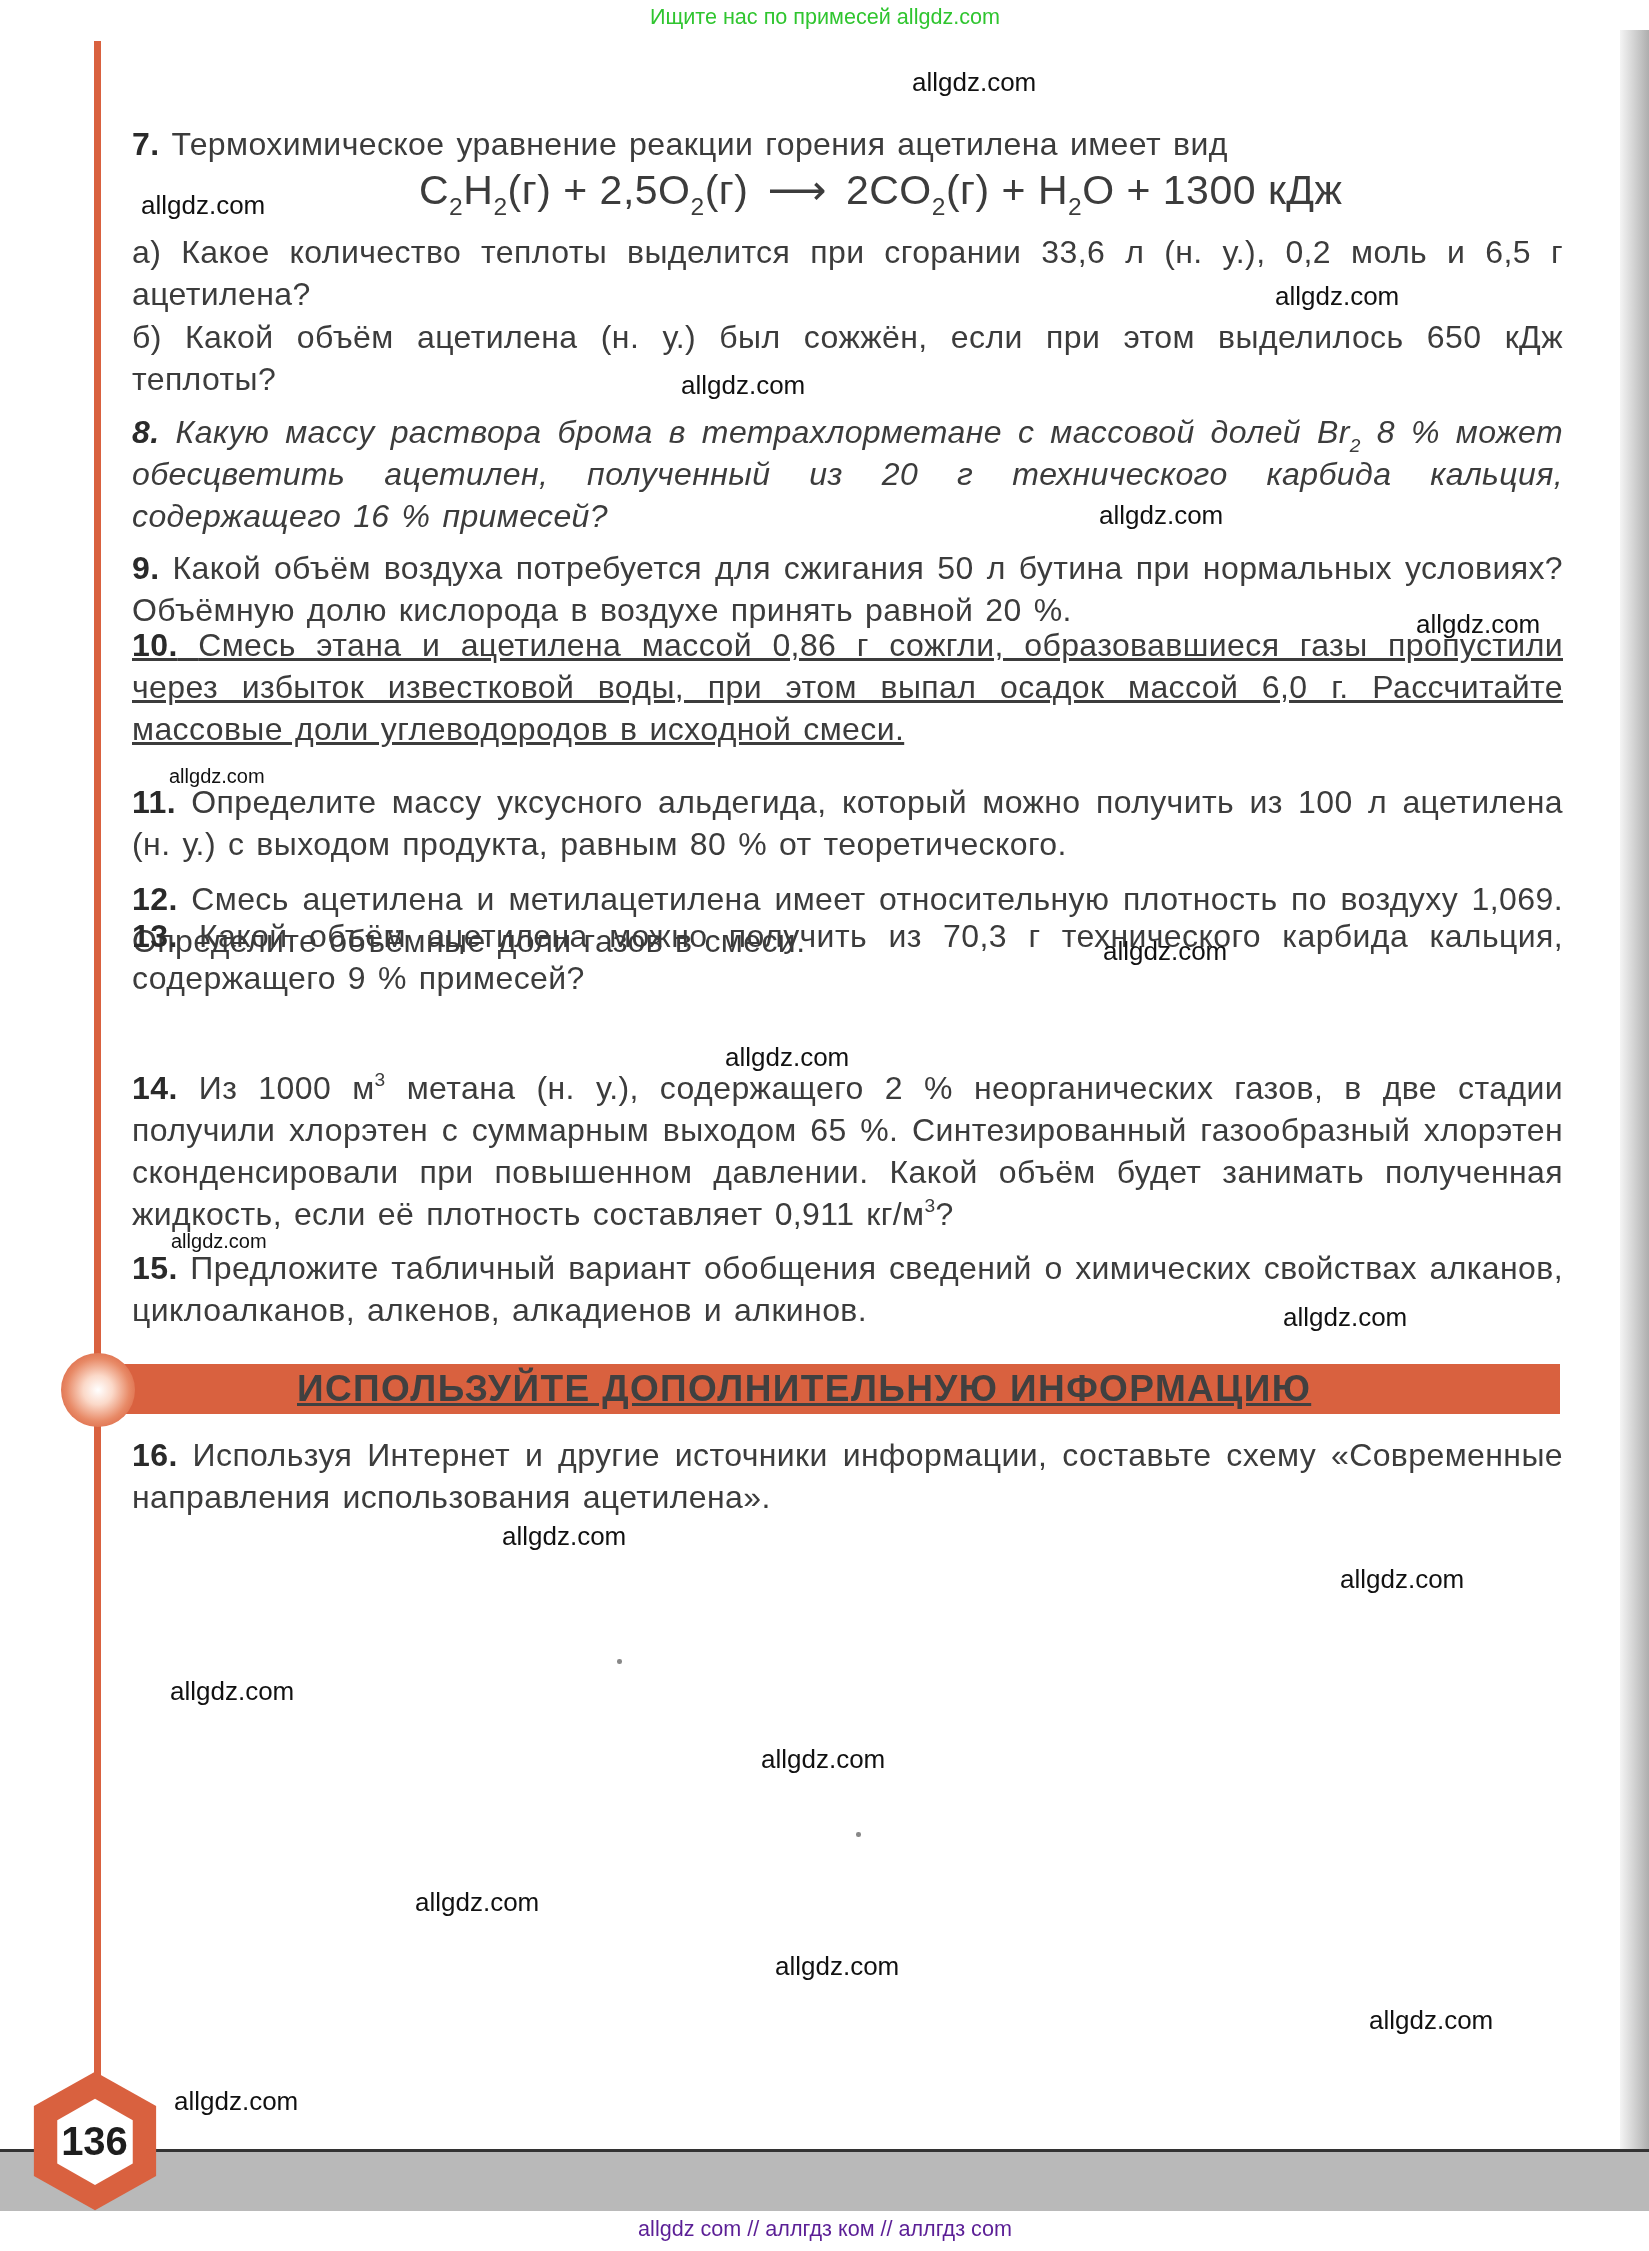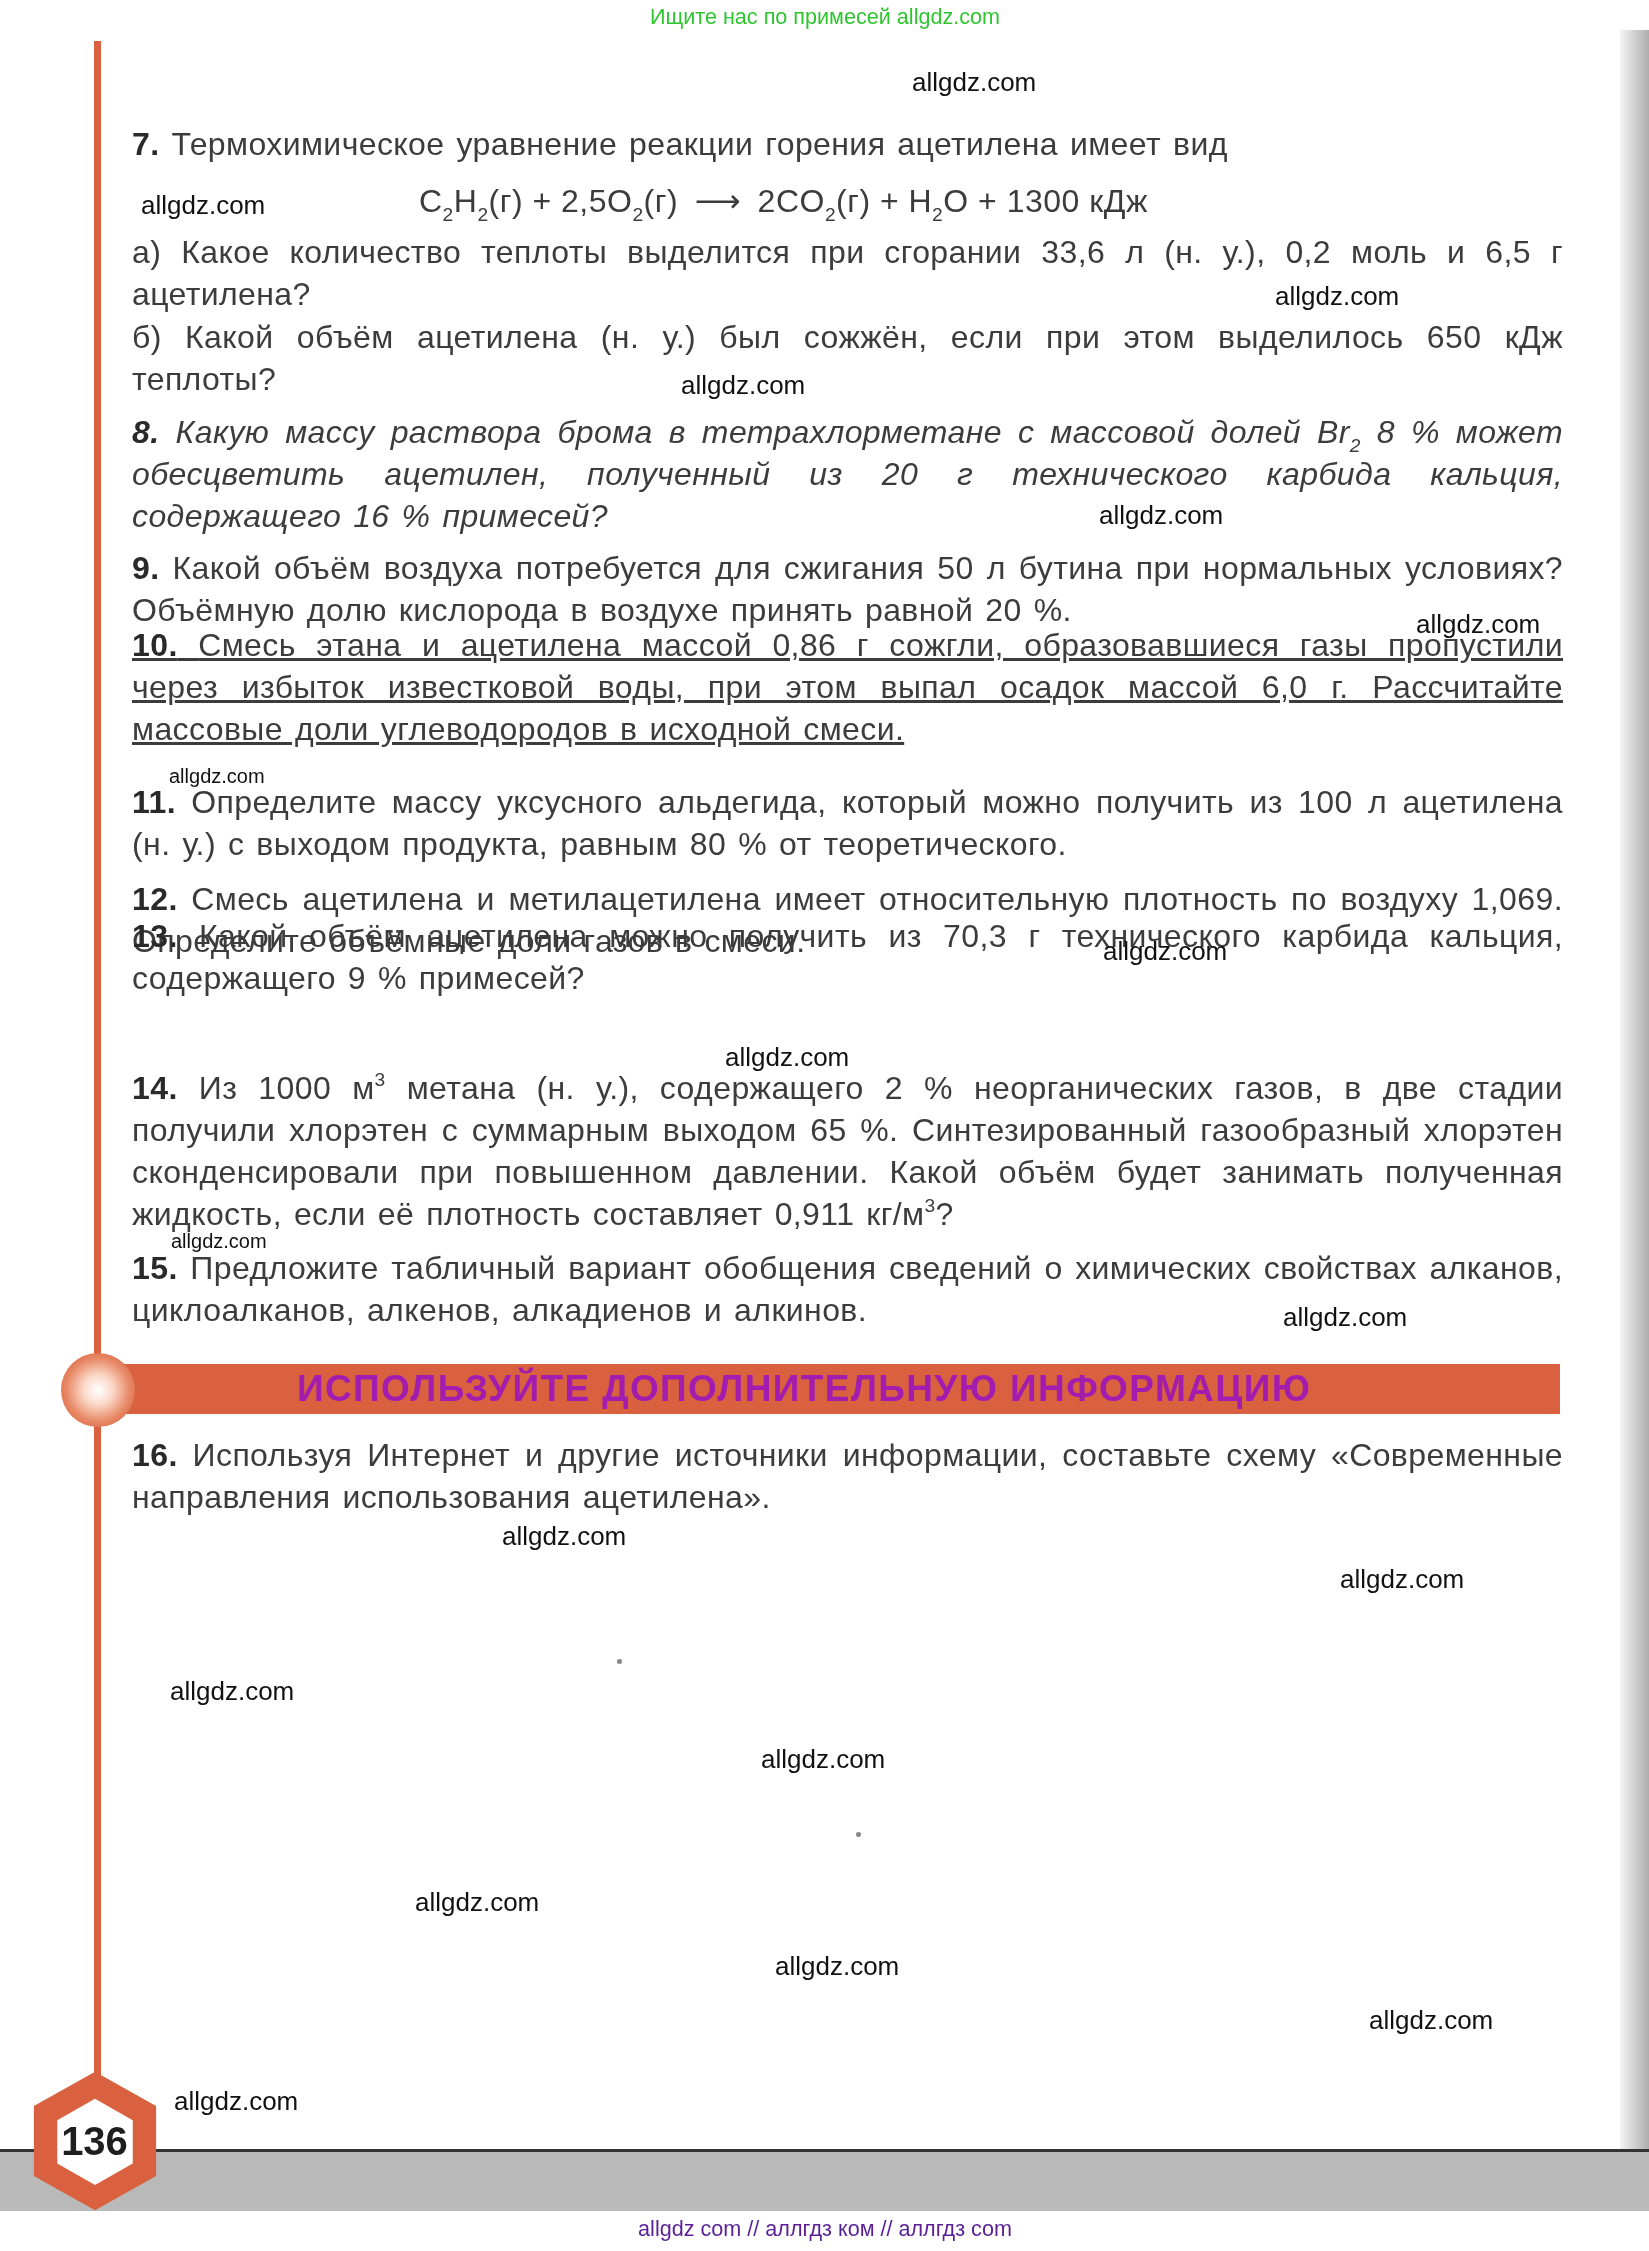--- a/index.html
+++ b/index.html
@@ -7,28 +7,28 @@
          font-family:"Liberation Sans", "DejaVu Sans", sans-serif; color:#3a3a3a; }
   .abs { position:absolute; }
   .top-banner { top:3.6px; left:0; width:1650px; text-align:center; font-size:21.6px; color:#2fc52f; }
   .page { position:absolute; left:0; top:41px; width:1650px; height:2106px; background:#ffffff; }
   .right-shade { position:absolute; left:1620px; top:30px; width:30px; height:2178px;
       background:linear-gradient(to right, #f4f4f4, #c9c9c9 60%, #ababab); }
   .red-line { position:absolute; left:94px; top:41px; width:7.2px; height:2043px; background:#d9613f; }
   .q { position:absolute; left:132px; width:1431px; font-size:32px; line-height:42px;
        text-align:justify; text-align-last:left; color:#3c3c3c; letter-spacing:0.4px; word-spacing:2.7px; }
   .q .num { font-weight:bold; color:#2a2a2a; }
-  .eq { position:absolute; left:419px; top:182px; font-size:32px; color:#3c3c3c; letter-spacing:0.5px; }
+  .eq { position:absolute; left:419px; top:166px; font-size:41px; color:#3c3c3c; letter-spacing:0.5px; }
   sub { font-size:60%; vertical-align:-0.45em; line-height:0; }
   sup { font-size:60%; vertical-align:0.7em; line-height:0; }
   .wm { position:absolute; font-size:26px; color:#111; white-space:nowrap; }
   .wm.small { font-size:20px; }
   .banner { position:absolute; left:97px; top:1364px; width:1463px; height:50px; background:#d9613f; }
-  .banner-text { position:absolute; left:297px; top:1365px; font-size:37px; font-weight:bold; color:#a21caf;
-      letter-spacing:1.4px; line-height:47px; white-space:nowrap; }
+  .banner-text { position:absolute; left:297px; top:1365px; font-size:37px; font-weight:bold; color:#404040;
+      letter-spacing:1.4px; line-height:47px; white-space:nowrap;text-decoration:underline; }
   .banner-circle { position:absolute; left:61px; top:1353px; width:74px; height:74px; border-radius:50%;
       background:radial-gradient(circle at 50% 50%, #ffffff 0%, #fbd9c9 28%, #e88a67 60%, #d9613f 85%); }
   .bottom-gray { position:absolute; left:0; top:2149px; width:1650px; height:59px;
       background:#b9b9b9; border-top:3.6px solid #333; }
   .hex { position:absolute; left:30px; top:2070px; width:130px; height:142px; }
   .page-num { position:absolute; left:56px; top:2119px; width:77px; text-align:center;
       font-size:40px; font-weight:bold; color:#1e1e1e; }
   .footer { position:absolute; top:2216px; left:0; width:1650px; text-align:center; font-size:21.6px; color:#5b1f96; }
   .dot { position:absolute; width:4.5px; height:4.5px; border-radius:50%; background:#888; }
 </style>

